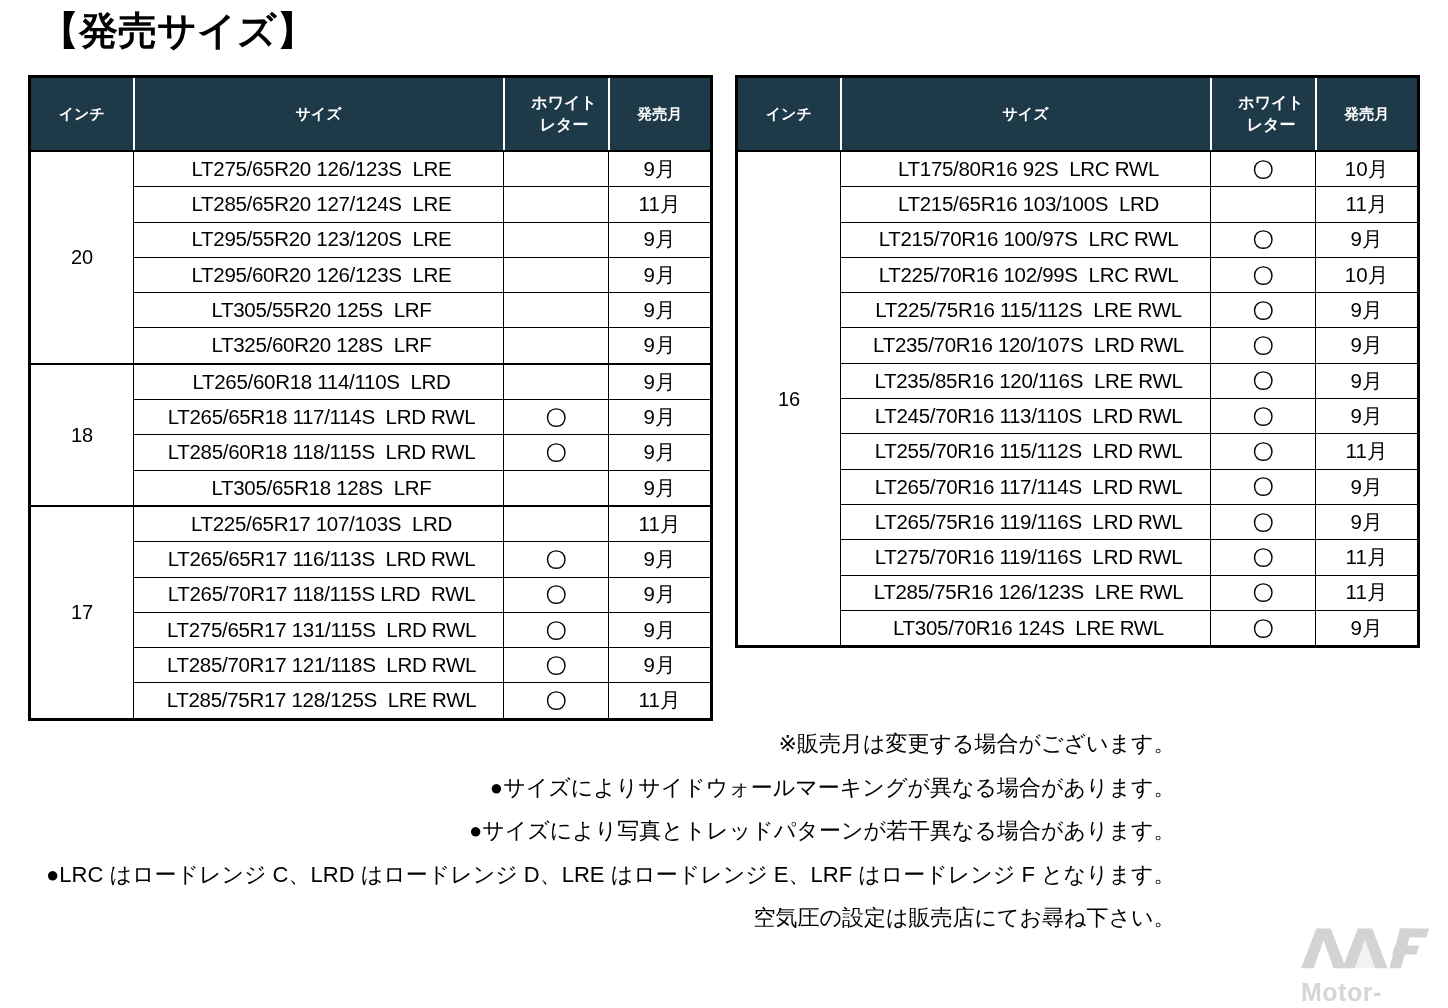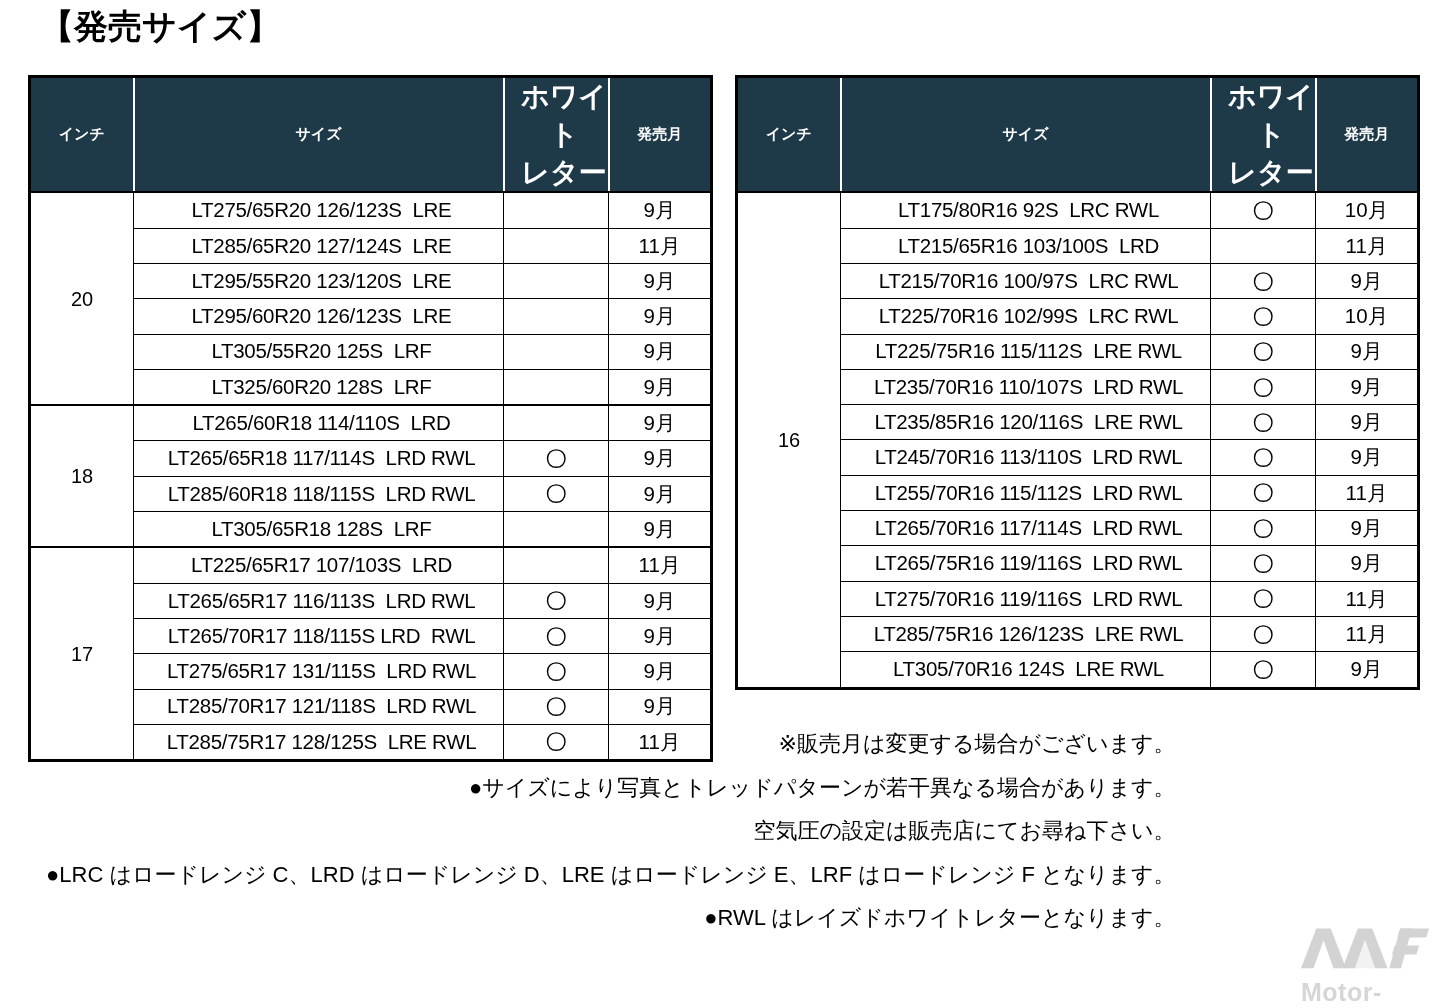--- a/index.html
+++ b/index.html
@@ -7,21 +7,21 @@
     width: 1448px; height: 1008px;
     background: #ffffff;
     position: relative;
     overflow: hidden;
     font-family: "Liberation Sans", "DejaVu Sans", sans-serif;
     color: #000;
   }
   .title {
     position: absolute; left: 40px; top: 4px;
     margin: 0;
-    font-size: 34px; font-weight: 900;
+    font-size: 39px; font-weight: 900;
     letter-spacing: 0px;
     color: #000;
   }
   .tbl { position: absolute; top: 75px; }
   .tbl-left  { left: 28px; }
   .tbl-right { left: 735px; }
   table {
     border-collapse: collapse;
     table-layout: fixed;
     width: 682px;
@@ -29,21 +29,21 @@
   }
   thead th {
     height: 72px;
     color: #fff;
     font-size: 15px; font-weight: 700;
     text-align: center; vertical-align: middle;
     padding: 0;
     border-bottom: 2px solid #000;
   }
   thead th:not(:first-child) { border-left: 2px solid #fff; }
-  thead th.wl-head { white-space: pre-line; line-height: 1.35; font-size: 28px; padding-left: 16px; }
+  thead th.wl-head { white-space: pre-line; line-height: 1.35; font-size: 16px; padding-left: 16px; }
   tbody { border-top: 2px solid #000; }
   tbody td {
     height: 34.3px;
     border: 1px solid #000;
     padding: 0;
     vertical-align: middle;
     font-size: 20.5px;
     line-height: 1;
   }
   td.inch  { text-align: center; font-size: 20px; }
@@ -221,21 +221,21 @@
           <td class="size">LT225/70R16 102/99S  LRC RWL</td>
           <td class="wl">〇</td>
           <td class="month">10月</td>
         </tr>
         <tr>
           <td class="size">LT225/75R16 115/112S  LRE RWL</td>
           <td class="wl">〇</td>
           <td class="month">9月</td>
         </tr>
         <tr>
-          <td class="size">LT235/70R16 110/107S  LRD RWL</td>
+          <td class="size">LT235/70R16 120/107S  LRD RWL</td>
           <td class="wl">〇</td>
           <td class="month">9月</td>
         </tr>
         <tr>
           <td class="size">LT235/85R16 120/116S  LRE RWL</td>
           <td class="wl">〇</td>
           <td class="month">9月</td>
         </tr>
         <tr>
           <td class="size">LT245/70R16 113/110S  LRD RWL</td>
@@ -271,24 +271,24 @@
           <td class="size">LT305/70R16 124S  LRE RWL</td>
           <td class="wl">〇</td>
           <td class="month">9月</td>
         </tr>
       </tbody>
     </table>
   </div>
 
 <div class="notes" id="notes">
     <div class="note">※販売月は変更する場合がございます。</div>
+    <div class="note">●サイズによりサイドウォールマーキングが異なる場合があります。</div>
     <div class="note">●サイズにより写真とトレッドパターンが若干異なる場合があります。</div>
+    <div class="note">●LRC はロードレンジ C、LRD はロードレンジ D、LRE はロードレンジ E、LRF はロードレンジ F となります。</div>
     <div class="note indent">空気圧の設定は販売店にてお尋ね下さい。</div>
-    <div class="note">●LRC はロードレンジ C、LRD はロードレンジ D、LRE はロードレンジ E、LRF はロードレンジ F となります。</div>
-    <div class="note">●RWL はレイズドホワイトレターとなります。</div>
   </div>
 
 <div class="watermark">
   <svg width="128" height="45" viewBox="0 0 142 48">
     <g fill="#d3d3d3">
       <polygon points="0,48 17,4 33,4 50,48 36,48 25,17 14,48"></polygon>
       <polygon points="46,48 63,4 79,4 96,48 82,48 71,17 60,48"></polygon>
       <polygon points="98,48 110,4 123,4 111,48"></polygon>
       <polygon points="110,4 142,4 139,14 107,14"></polygon>
       <polygon points="104,23 131,23 128,33 101,33"></polygon>

